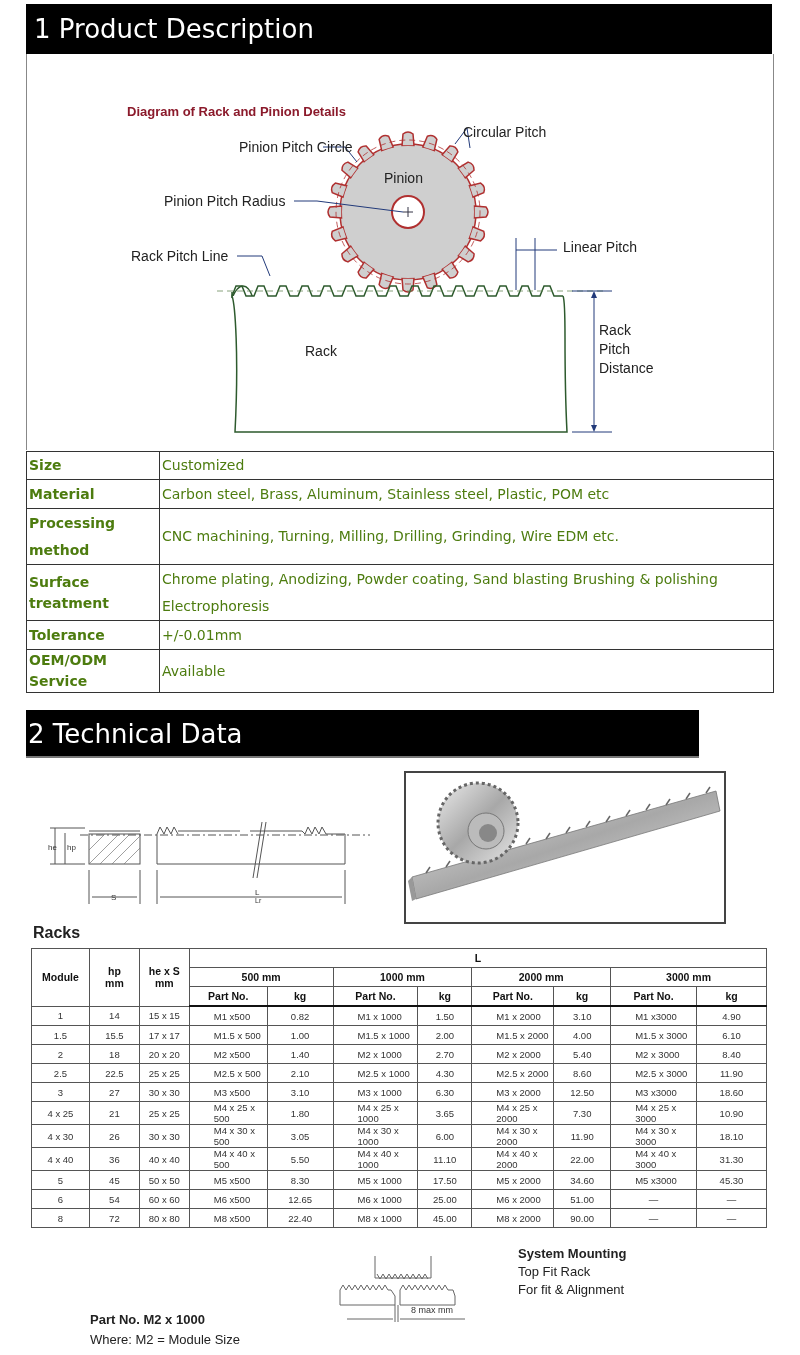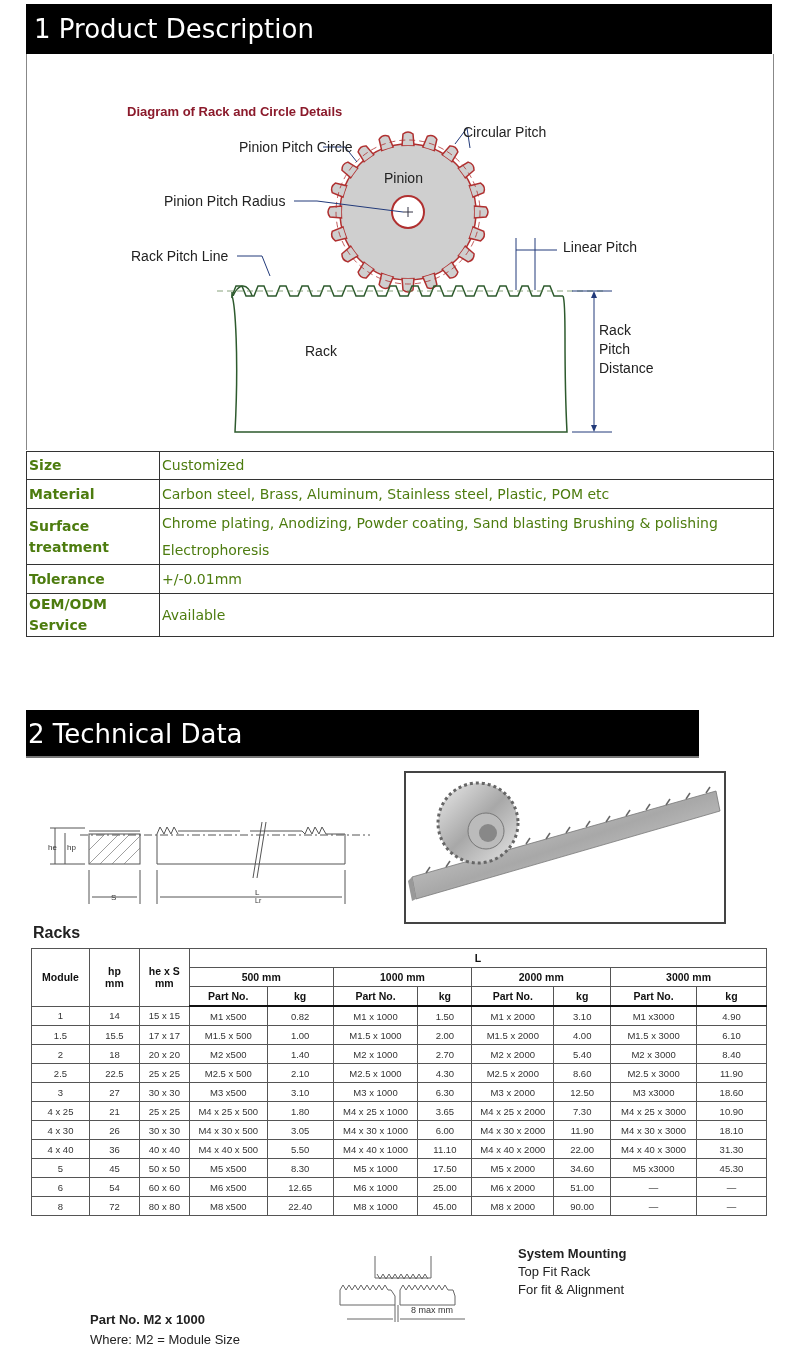--- a/index.html
+++ b/index.html
@@ -7,21 +7,21 @@
   .abs { position:absolute; }
   .sec-header { background:#000; color:#fff; font-family:"DejaVu Sans", sans-serif; font-size:26px; line-height:50px; padding-left:8px; box-sizing:border-box; }
   .diagram-box { border-left:1px solid #888; border-right:1px solid #888; background:#fff; }
   table.spec { border-collapse:collapse; font-family:"DejaVu Sans", sans-serif; font-size:14px; color:#4d7c0f; }
   table.spec td { border:1px solid #333; padding:0 2px; vertical-align:middle; }
   table.spec td.k { font-weight:bold; width:128px; line-height:21px; }
   table.spec td.v { line-height:27px; }
   table.racks { border-collapse:collapse; font-size:9.5px; color:#333; font-family:"Liberation Sans", sans-serif; }
   table.racks td, table.racks th { border:1px solid #555; text-align:center; height:18px; padding:0; }
   table.racks th { font-weight:bold; font-size:10.5px; color:#111; }
-  table.racks td.pn { text-align:center; padding-left:0; }
+  table.racks td.pn { text-align:left; padding-left:24px; }
   table.racks tr.lastHead th { border-bottom:2px solid #111;text-align:center; }
   .racks-title { font-weight:bold; font-size:16px; color:#222; }
   .note { font-size:13px; color:#222; line-height:20px; }
 </style>
 </head>
 <body>
 
 <div class="abs sec-header" style="left:26px;top:4px;width:746px;height:50px;">
   <span>1 Product Description</span>
 </div>
@@ -76,21 +76,21 @@
     <line x1="489" y1="196" x2="508" y2="196" stroke="#223a7a" stroke-width="1"></line>
     <line x1="508" y1="196" x2="530" y2="196" stroke="#223a7a" stroke-width="1"></line>
 
     <line x1="428" y1="90" x2="440" y2="74" stroke="#223a7a" stroke-width="1"></line>
     <line x1="440" y1="74" x2="443" y2="94" stroke="#223a7a" stroke-width="1"></line>
 
     <polyline points="296,93 318,93 330,108" fill="none" stroke="#223a7a" stroke-width="1"></polyline>
     <polyline points="267,147 290,147 376,158" fill="none" stroke="#223a7a" stroke-width="1"></polyline>
     <polyline points="210,202 235,202 243,222" fill="none" stroke="#223a7a" stroke-width="1"></polyline>
   </svg>
-  <div class="abs" style="left:100px;top:50px;font-size:13px;font-weight:bold;color:#8b1a2b;">Diagram of Rack and Circle Details</div>
+  <div class="abs" style="left:100px;top:50px;font-size:13px;font-weight:bold;color:#8b1a2b;">Diagram of Rack and Pinion Details</div>
   <div class="abs" style="left:172px;top:85px;font-size:14px;margin-left:40px;">Pinion Pitch Circle</div>
   <div class="abs" style="left:436px;top:70px;font-size:14px;">Circular Pitch</div>
   <div class="abs" style="left:357px;top:116px;font-size:14px;">Pinion</div>
   <div class="abs" style="left:137px;top:139px;font-size:14px;">Pinion Pitch Radius</div>
   <div class="abs" style="left:536px;top:185px;font-size:14px;">Linear Pitch</div>
   <div class="abs" style="left:104px;top:194px;font-size:14px;">Rack Pitch Line</div>
   <div class="abs" style="left:278px;top:289px;font-size:14px;">Rack</div>
   <div class="abs" style="left:572px;top:267px;font-size:14px;line-height:19px;">
     <div>Rack</div>
     <div>Pitch</div>
@@ -100,20 +100,24 @@
 
 <table class="abs spec" style="left:26px;top:451px;width:748px;">
   <tbody>
       <tr style="height:28px;">
         <td class="k">Size</td>
         <td class="v">Customized</td>
       </tr>
   <tr style="height:29px;">
         <td class="k">Material</td>
         <td class="v">Carbon steel, Brass, Aluminum, Stainless steel, Plastic, POM etc</td>
+      </tr>
+  <tr style="height:56px;">
+        <td class="k" style="line-height:27px;">Processing method</td>
+        <td class="v">CNC machining, Turning, Milling, Drilling, Grinding, Wire EDM etc.</td>
       </tr>
   <tr style="height:56px;">
         <td class="k">Surface treatment</td>
         <td class="v">Chrome plating, Anodizing, Powder coating, Sand blasting Brushing &amp; polishing Electrophoresis</td>
       </tr>
   <tr style="height:29px;">
         <td class="k">Tolerance</td>
         <td class="v">+/-0.01mm</td>
       </tr>
   <tr style="height:43px;">

